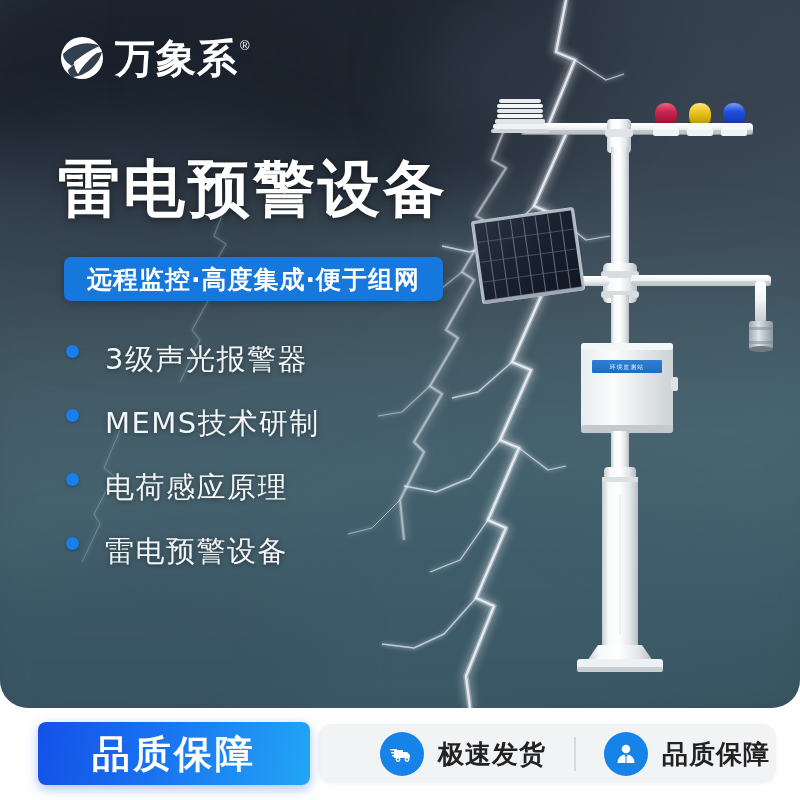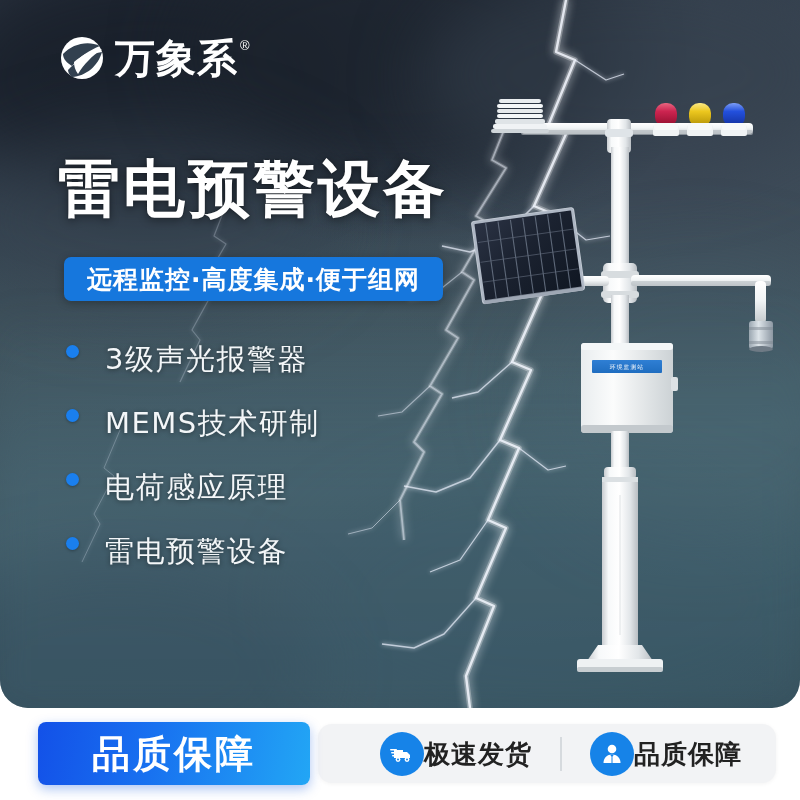--- a/index.html
+++ b/index.html
@@ -121,21 +121,21 @@
     font-family:"DejaVu Sans","Liberation Sans",sans-serif; line-height:1;
   }
   .pill {
     position:absolute; left:318px; top:16px;
     width:458px; height:59px;
     background:#f2f3f5; border-radius:14px;
     display:flex; align-items:center;
     padding-left:62px;
     box-shadow:0 1px 4px rgba(0,0,0,.05);
   }
-  .pill-item { display:flex; align-items:center; }
+  .pill-item { display:flex; align-items:center; gap:14px; }
   .pill-item .label {
     font-size:26px; font-weight:700; color:#222; letter-spacing:1px;
     font-family:"DejaVu Sans","Liberation Sans",sans-serif;
     white-space:nowrap; line-height:1;
   }
   .circ-icon {
     width:44px; height:44px; border-radius:50%;
     background:#1683e8; flex:none;
     display:flex; align-items:center; justify-content:center;
   }

